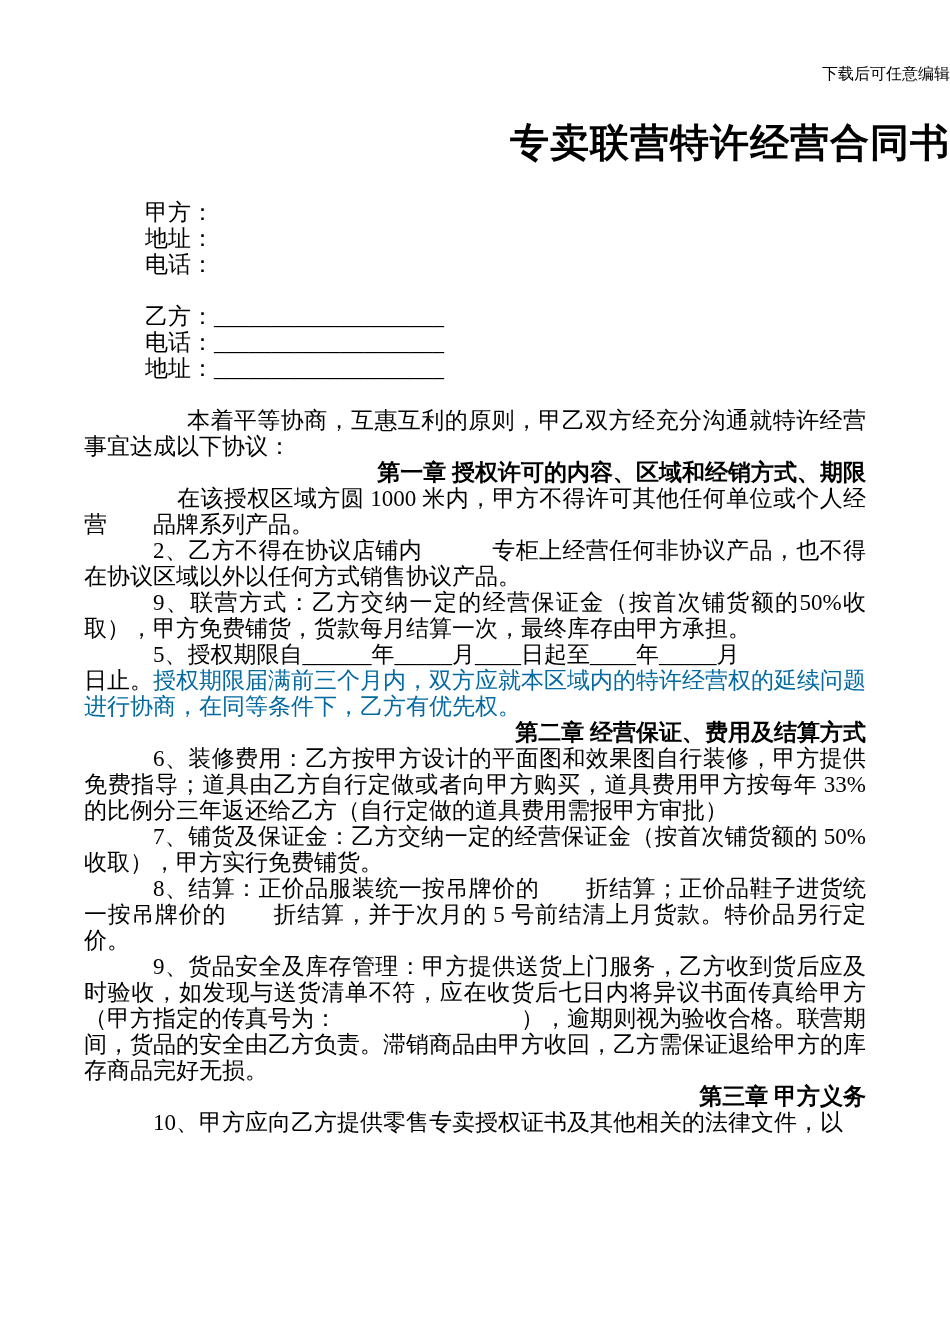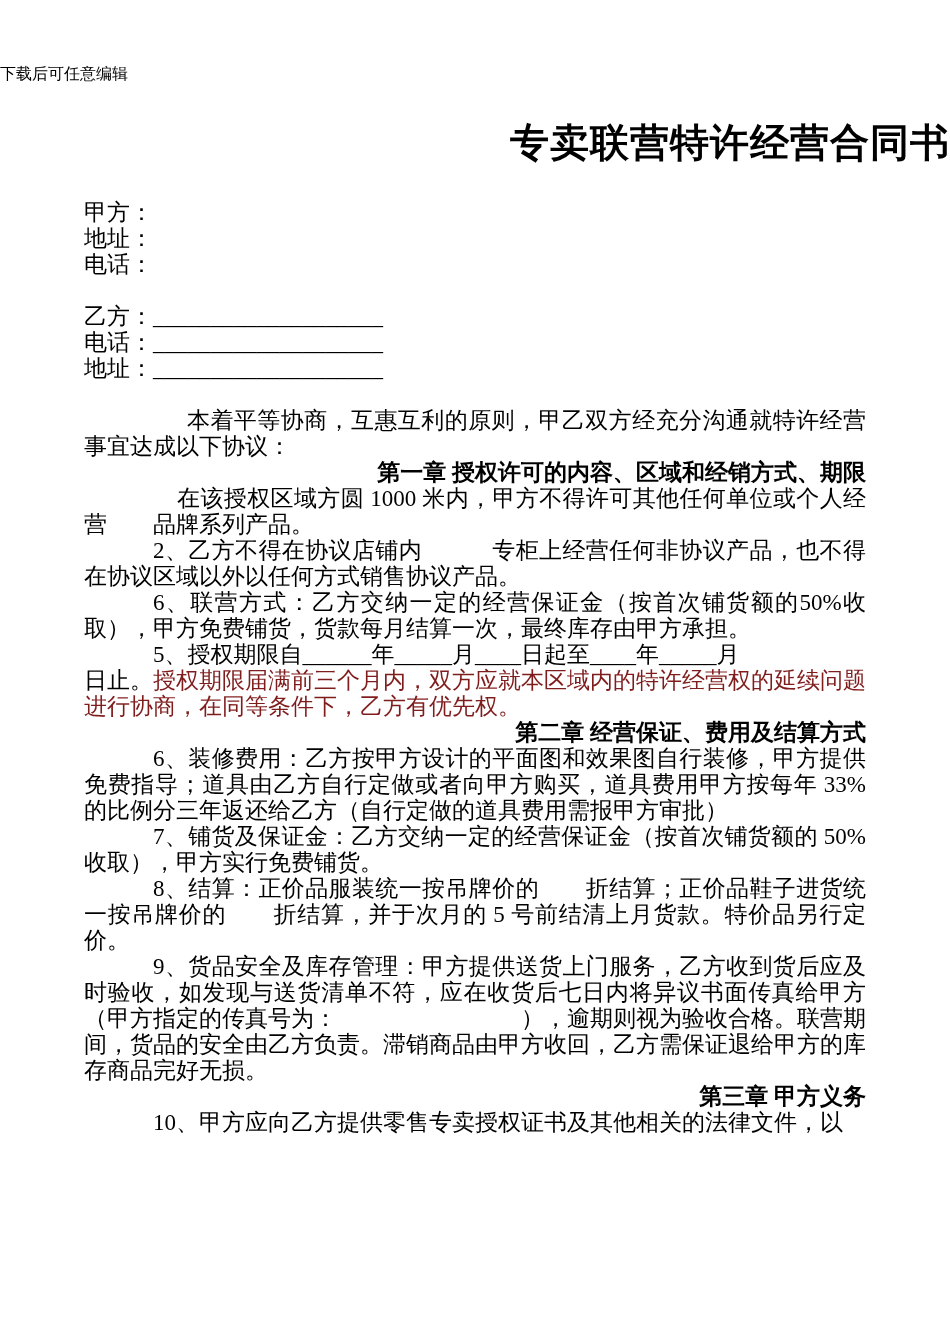--- a/index.html
+++ b/index.html
@@ -7,54 +7,54 @@
     position: relative;
     width: 950px;
     height: 1344px;
     background: #ffffff;
     color: #000000;
     font-family: "Liberation Serif", "DejaVu Serif", serif;
     overflow: hidden;
   }
   .header-note {
     padding-top: 64px;
-    text-align: left;
+    text-align: right;
     font-size: 16px;
     line-height: 20px;
   }
   .doc-title {
     margin: 34px 0 0 0;
     text-align: right;
     font-size: 39px;
     font-weight: bold;
     letter-spacing: 1px;
     line-height: 50px;
   }
   .content {
     margin: 0 84px;
     font-size: 23px;
     line-height: 26px;
   }
   .content p { margin: 0; }
-  .party-block { }
+  .party-block { margin-left: 61px; }
   .party-a { margin-top: 32px; }
   .spacer-line { height: 26px; }
   .blank-underline { letter-spacing: 0; white-space: nowrap; }
   .j { text-align: justify; }
   .ind-preamble { text-indent: 103px; }
   .ind-note { text-indent: 93px; }
   .ind-num { text-indent: 69px; }
   .chapter-heading {
     text-align: right;
     font-weight: bold;
     font-size: 23px;
     line-height: 26px;
     margin: 0;
   }
-  .red-emphasis { color: #7f1d1d; }
+  .red-emphasis { color: #0369a1; }
 </style>
 </head>
 <body>
 
 <div class="page">
 
   <div class="header-note">下载后可任意编辑</div>
 
   <div class="doc-title">专卖联营特许经营合同书</div>
 
@@ -79,21 +79,21 @@
     <p class="j ind-preamble">本着平等协商，互惠互利的原则，甲乙双方经充分沟通就特许经营事宜达成以下协议：</p>
 
     <p class="chapter-heading">第一章 授权许可的内容、区域和经销方式、期限</p>
 
 
     <p class="j ind-note">在该授权区域方圆 1000 米内，甲方不得许可其他任何单位或个人经营　　品牌系列产品。</p>
 
     <p class="j ind-num">2、乙方不得在协议店铺内　　　专柜上经营任何非协议产品，也不得在协议区域以外以任何方式销售协议产品。</p>
 
 
-    <p class="j ind-num">6、联营方式：乙方交纳一定的经营保证金（按首次铺货额的50%收取），甲方免费铺货，货款每月结算一次，最终库存由甲方承担。</p>
+    <p class="j ind-num">9、联营方式：乙方交纳一定的经营保证金（按首次铺货额的50%收取），甲方免费铺货，货款每月结算一次，最终库存由甲方承担。</p>
 
     <p class="j ind-num"><span>5、授权期限自______年_____月____日起至____年_____月</span><br><span>日止。</span><span class="red-emphasis">授权期限届满前三个月内，双方应就本区域内的特许经营权的延续问题进行协商，在同等条件下，乙方有优先权。</span></p>
 
     <p class="chapter-heading">第二章 经营保证、费用及结算方式</p>
 
     <p class="j ind-num">6、装修费用：乙方按甲方设计的平面图和效果图自行装修，甲方提供免费指导；道具由乙方自行定做或者向甲方购买，道具费用甲方按每年 33%的比例分三年返还给乙方（自行定做的道具费用需报甲方审批）</p>
 
     <p class="j ind-num">7、铺货及保证金：乙方交纳一定的经营保证金（按首次铺货额的 50%收取），甲方实行免费铺货。</p>
 
     <p class="j ind-num">8、结算：正价品服装统一按吊牌价的　　折结算；正价品鞋子进货统一按吊牌价的　　折结算，并于次月的 5 号前结清上月货款。特价品另行定价。</p>

